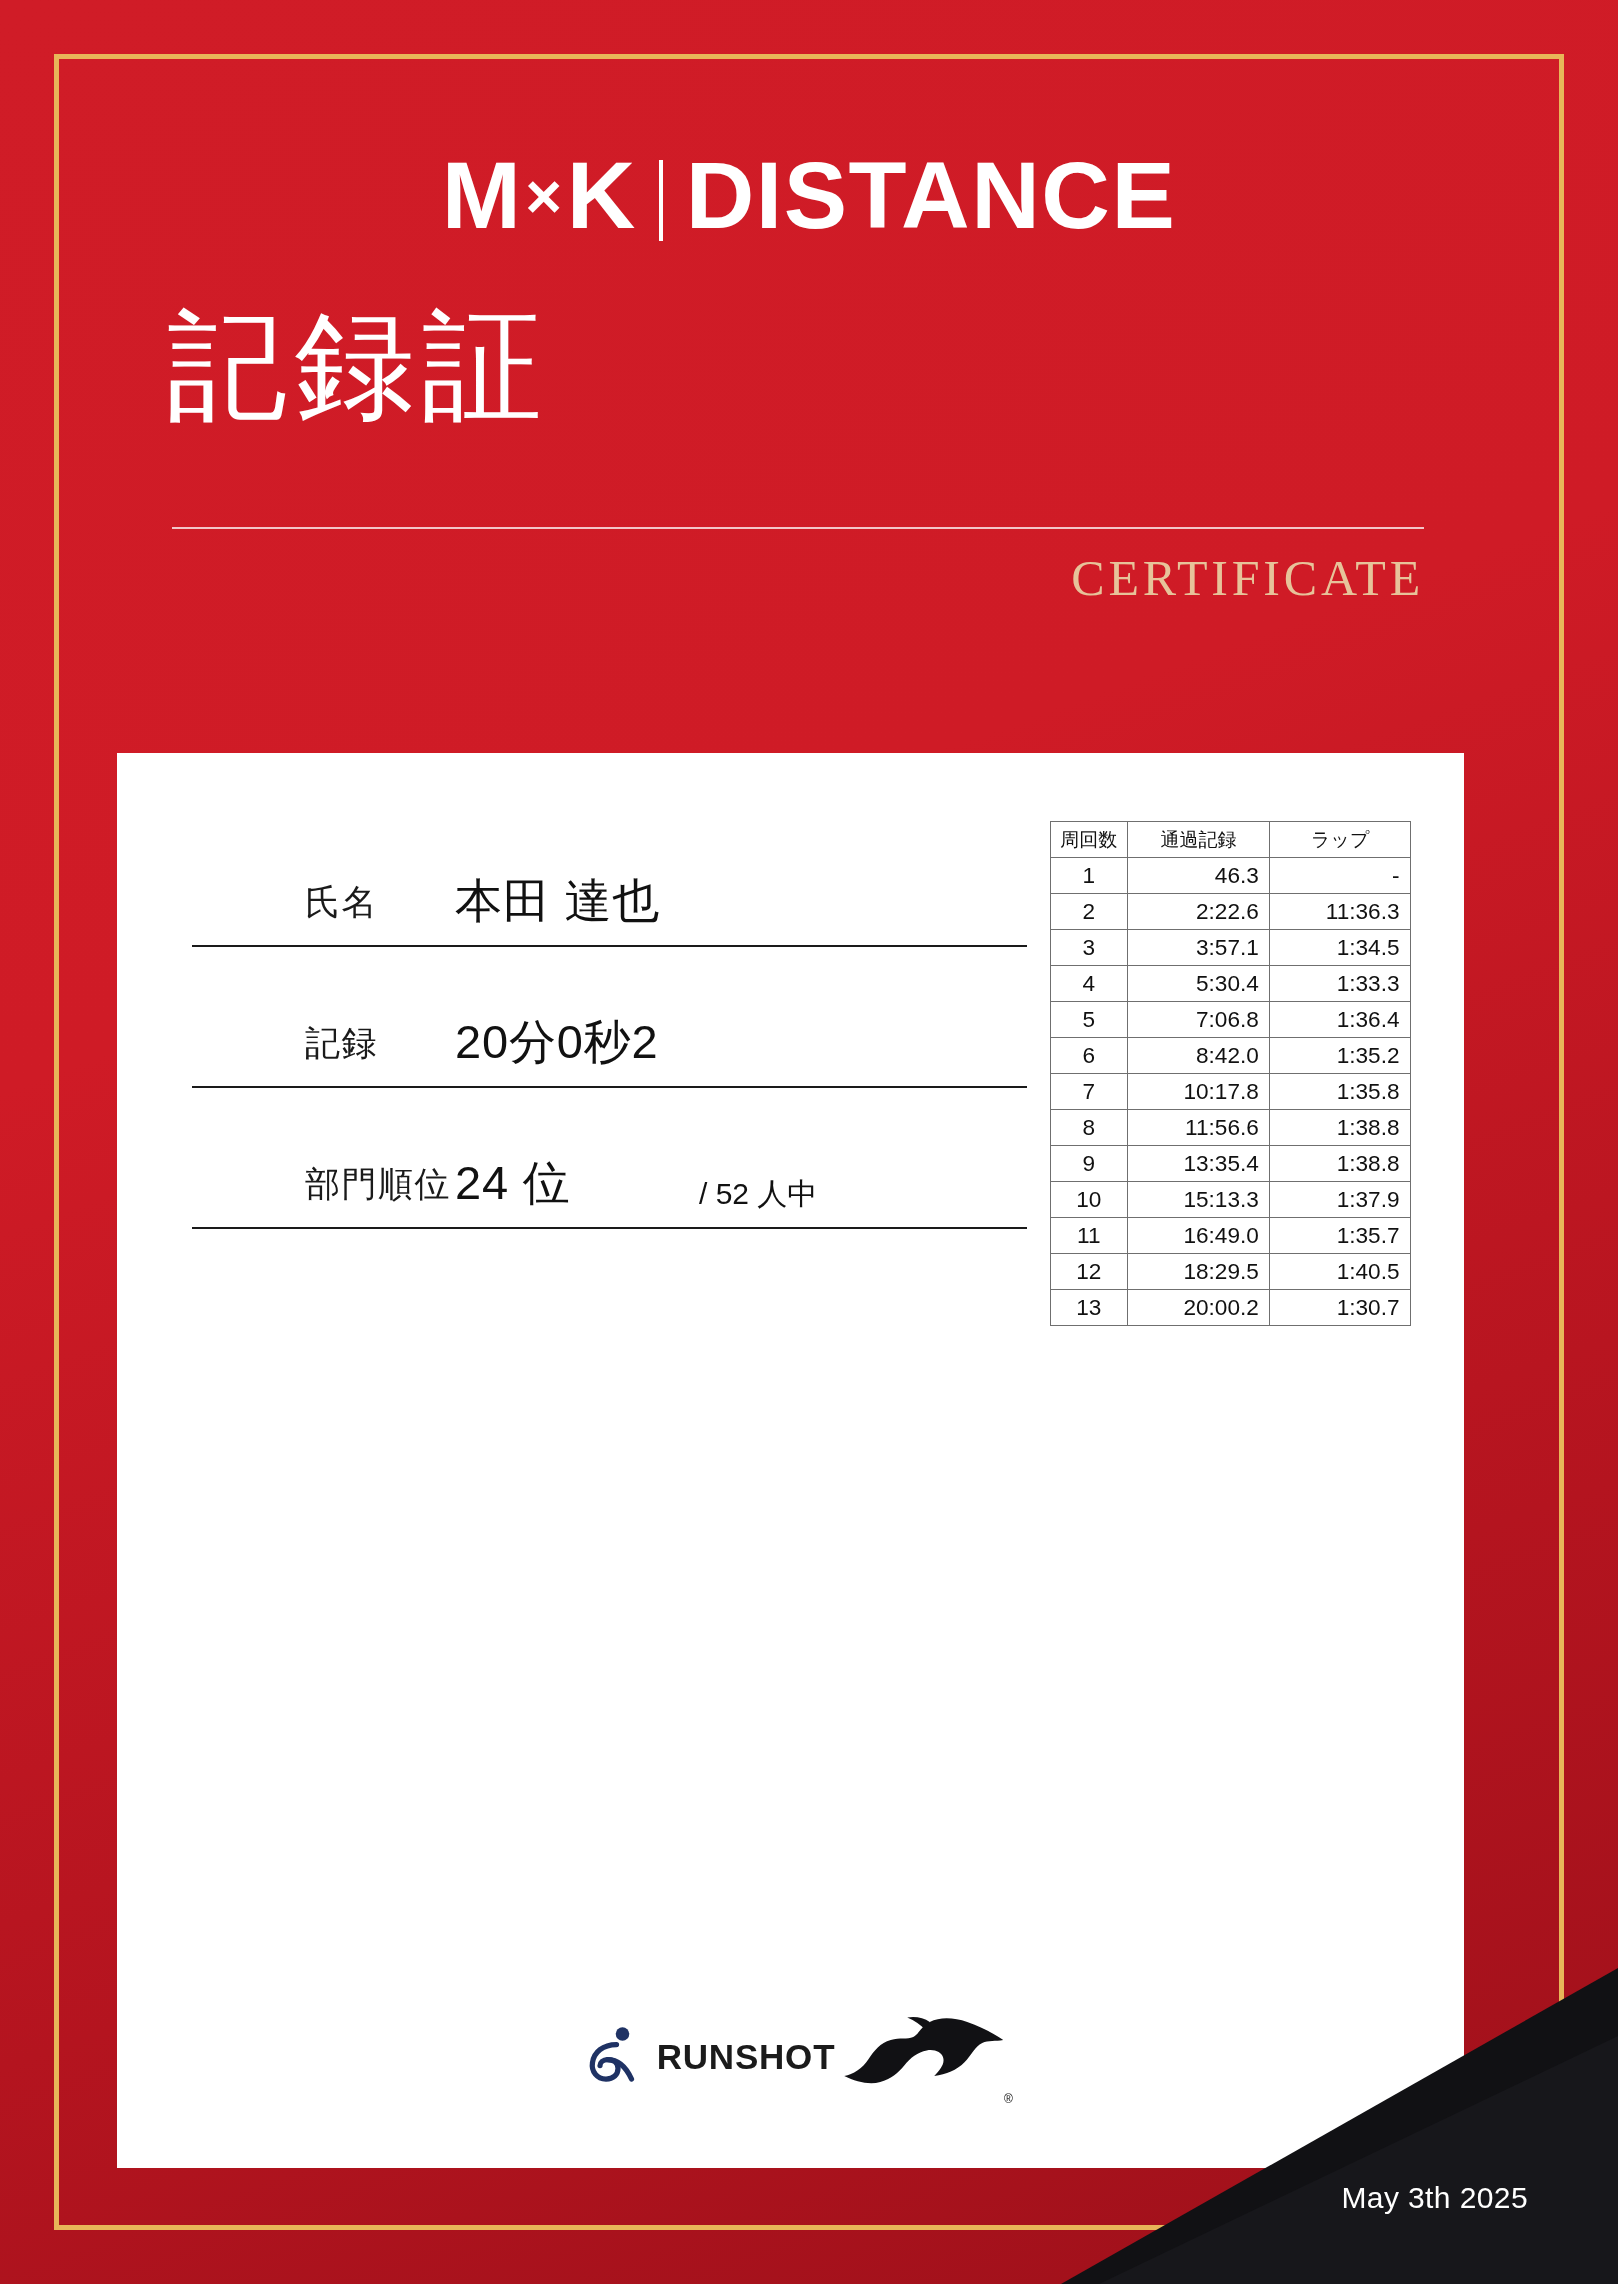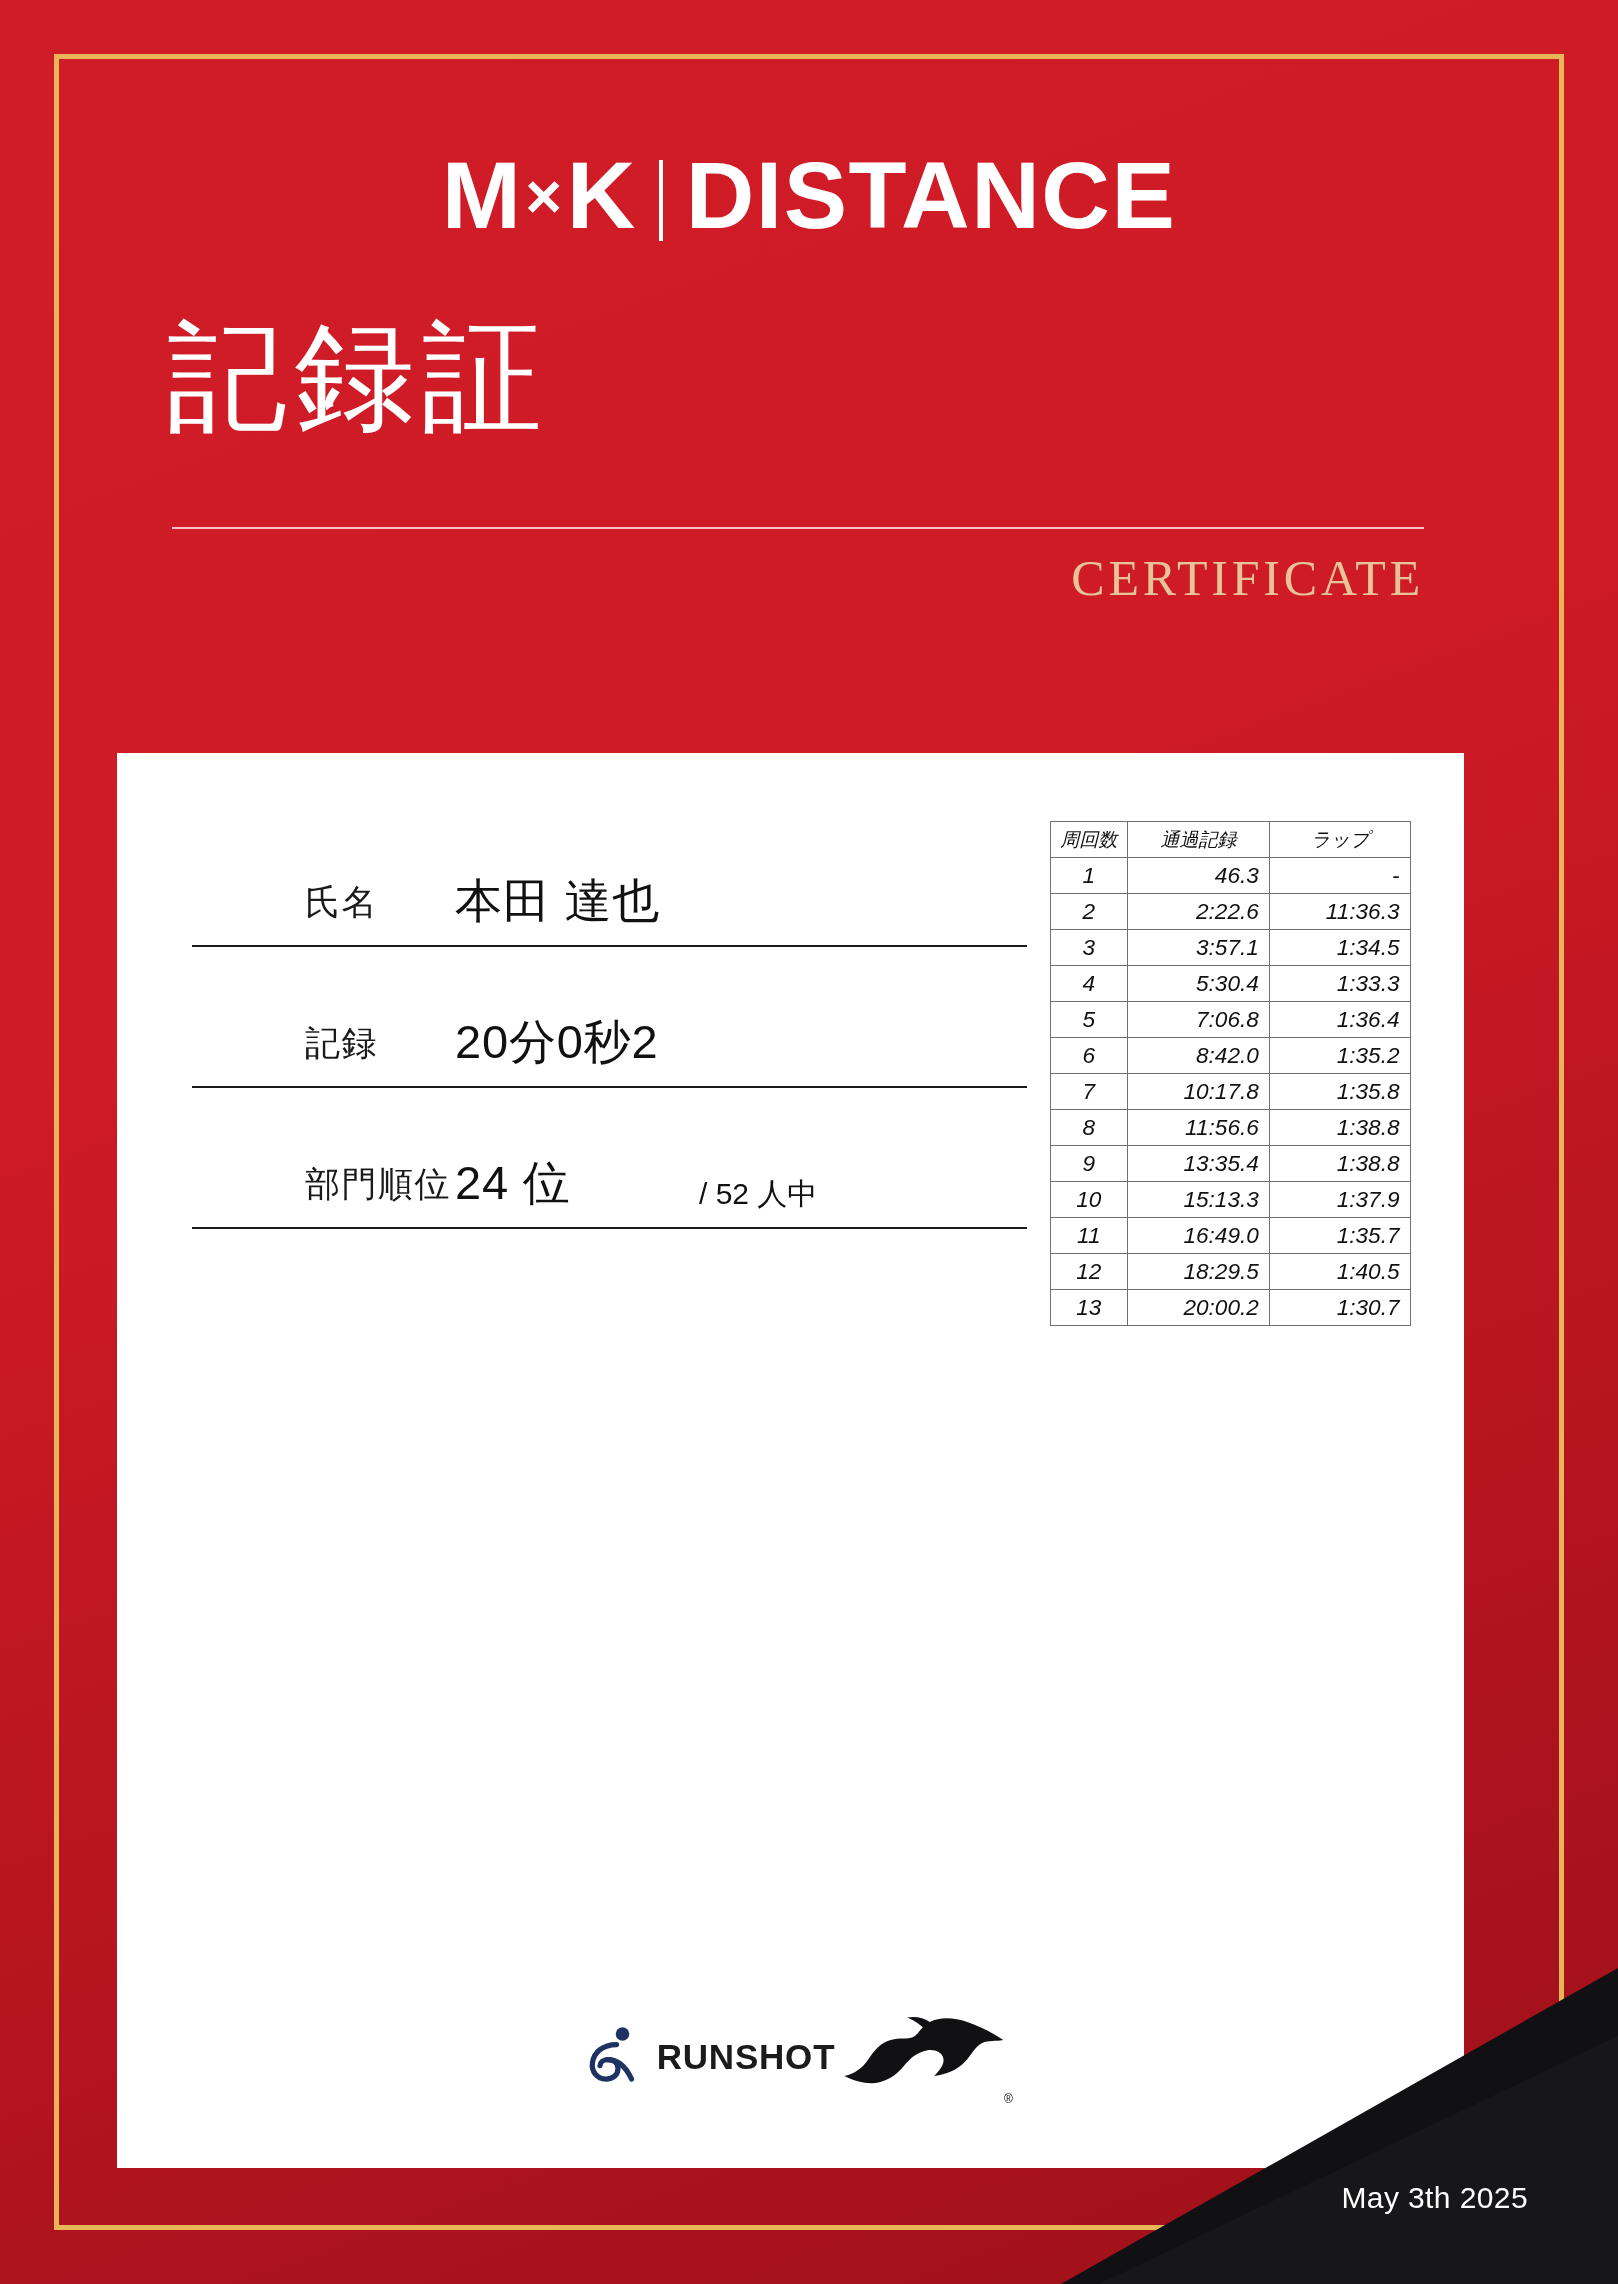--- a/index.html
+++ b/index.html
@@ -81,21 +81,20 @@
   }
 
   .title-jp {
     position: absolute;
     left: 167px; top: 307px;
     color: #ffffff;
     font-family: "Liberation Serif", serif;
     font-size: 120px;
     letter-spacing: 7.5px;
     line-height: 1;
-    margin-top: 11px;
   }
   .title-rule {
     position: absolute;
     left: 172px; top: 527px;
     width: 1252px; height: 2.3px;
     background: rgba(255,255,255,0.75);
   }
   .title-en {
     position: absolute;
     right: 194px; top: 549px;
@@ -156,21 +155,20 @@
     left: 933px; top: 68px;
     width: 361px;
     border-collapse: collapse;
   }
   .laps th, .laps td {
     border: 0.8px solid #6f6f6f;
     font-size: 22.6px;
     height: 36px;
     color: #111111;
     font-family: "Liberation Sans", sans-serif;
-    font-style: italic;
   }
   .laps th {
     font-weight: normal;
     font-size: 19px;
     padding: 4.5px 1.5px;
   }
   .laps td.c1 { width: 77px; text-align: center; }
   .laps td.c2 { width: 143px; text-align: right; padding-right: 10.5px; }
   .laps td.c3 { width: 141px; text-align: right; padding-right: 10.5px; }
   .laps th.c1 { width: 77px; text-align: center; }

